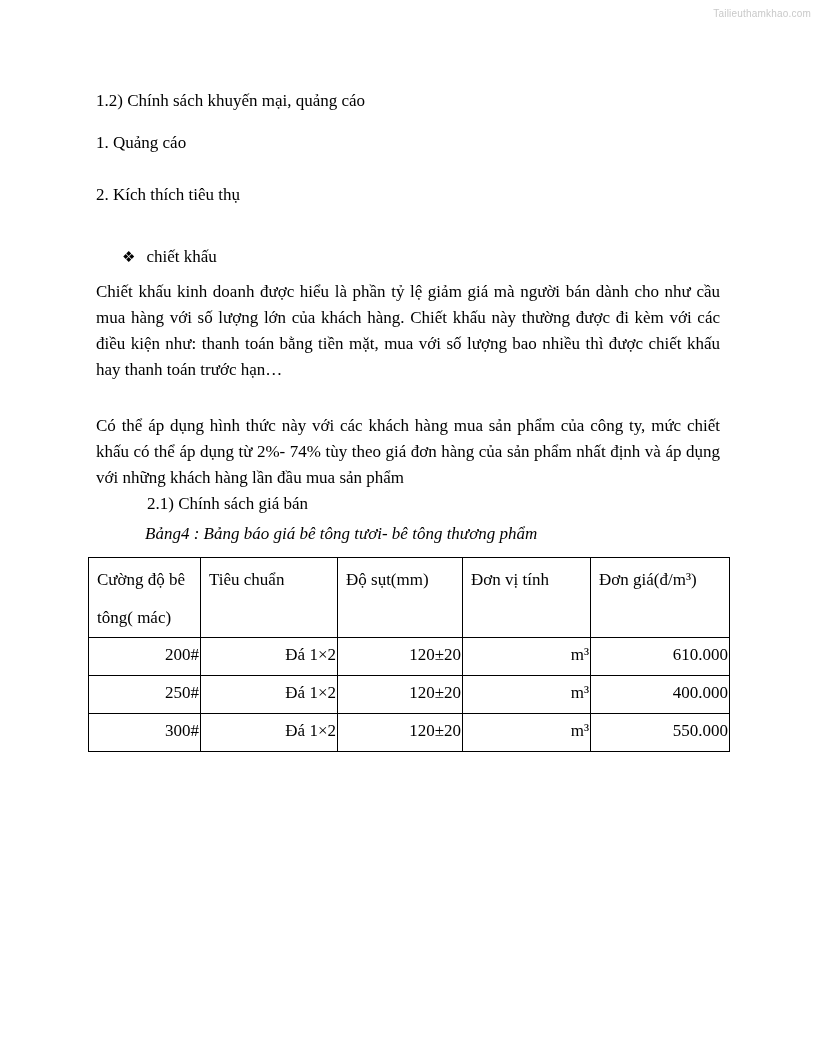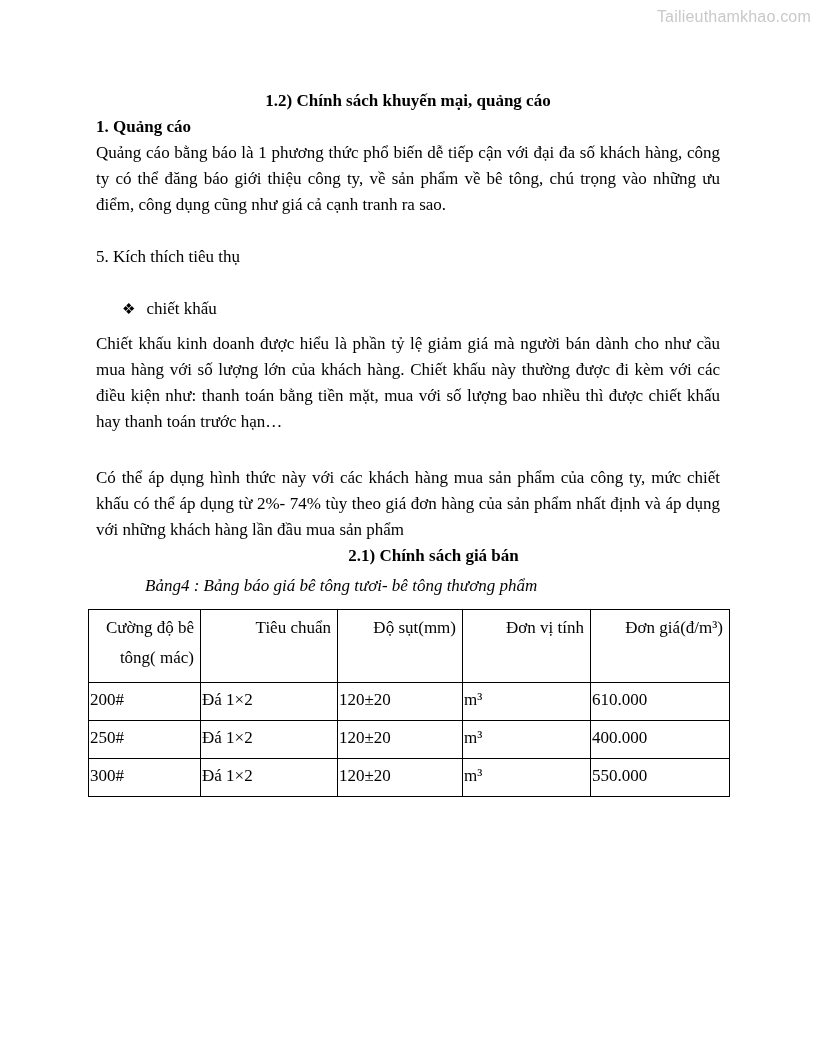--- a/index.html
+++ b/index.html
@@ -15,44 +15,43 @@
     color: #000000;
     font-family: "Liberation Serif", "DejaVu Serif", serif;
     font-size: 17px;
     overflow: hidden;
   }
   .watermark {
     position: absolute;
     top: 8px;
     right: 5px;
     font-family: "Liberation Sans", "DejaVu Sans", sans-serif;
-    font-size: 16px;
+    font-size: 10px;
     color: #c9c9c9;
     text-shadow: -1px -1px 0 #ffffff;
     letter-spacing: 0.2px;
   }
   .content {
     padding: 88px 96px 0 96px;
   }
   p {
     margin: 0;
     line-height: 26px;
   }
   .para {
     text-align: justify;
   }
   .bold-heading {
-    font-weight: bold;
-    text-align: center;
+    font-weight: normal;
   }
-  .mt-item1   { margin-top: 0; font-weight: bold; }
+  .mt-item1   { margin-top: 16px; }
   .mt-para1   { margin-top: 17px; }
   .mt-item2   { margin-top: 26px; }
   .bullet-line {
-    margin-top: 26px;
+    margin-top: 36px;
     padding-left: 26px;
   }
   .bullet-icon {
     display: inline-block;
     margin-right: 11px;
     font-size: 15px;
   }
   .mt-para4   { margin-top: 9px; }
   .mt-para5   { margin-top: 30px; }
   .indent-h13 { padding-left: 51px; }
@@ -68,28 +67,28 @@
     width: 641px;
     table-layout: fixed;
   }
   table.price-table th,
   table.price-table td {
     border: 1px solid #000000;
     font-weight: normal;
     font-size: 17px;
   }
   table.price-table th {
-    text-align: right;
+    text-align: left;
     vertical-align: top;
     padding: 3px 6px 0 8px;
-    line-height: 30px;
+    line-height: 38px;
     height: 69px;
   }
   table.price-table td {
-    text-align: left;
+    text-align: right;
     vertical-align: top;
     padding-top: 6px;
     height: 30px;
     line-height: 22px;
   }
   col.c1 { width: 112px; }
   col.c2 { width: 137px; }
   col.c3 { width: 125px; }
   col.c4 { width: 128px; }
   col.c5 { width: 139px; }
@@ -101,24 +100,23 @@
 
   <div class="watermark">Tailieuthamkhao.com</div>
 
   <div class="content">
 
     <p class="bold-heading">1.2) Chính sách khuyến mại, quảng cáo</p>
 
     <p class="mt-item1">1. Quảng cáo</p>
 
 
-    <p class="para">Quảng cáo bằng báo là 1 phương thức phổ biến dễ tiếp cận với đại đa số khách hàng, công ty có thể đăng báo giới thiệu công ty, về sản phẩm về bê tông, chú trọng vào những ưu điểm, công dụng cũng như giá cả cạnh tranh ra sao.</p>
 
 
-    <p class="mt-item2">5. Kích thích tiêu thụ</p>
+    <p class="mt-item2">2. Kích thích tiêu thụ</p>
 
     <p class="bullet-line">
       <span class="bullet-icon">❖</span><span>chiết khấu</span>
     </p>
 
     <p class="para mt-para4">Chiết khấu kinh doanh được hiểu là phần tỷ lệ giảm giá mà người bán dành cho như cầu mua hàng với số lượng lớn của khách hàng. Chiết khấu này thường được đi kèm với các điều kiện như: thanh toán bằng tiền mặt, mua với số lượng bao nhiều thì được chiết khấu hay thanh toán trước hạn…</p>
 
     <p class="para mt-para5">Có thể áp dụng hình thức này với các khách hàng mua sản phẩm của công ty, mức chiết khấu có thể áp dụng từ 2%- 74% tùy theo giá đơn hàng của sản phẩm nhất định và áp dụng với những khách hàng lần đầu mua sản phẩm</p>
 
     <p class="bold-heading indent-h13">2.1) Chính sách giá bán</p>

